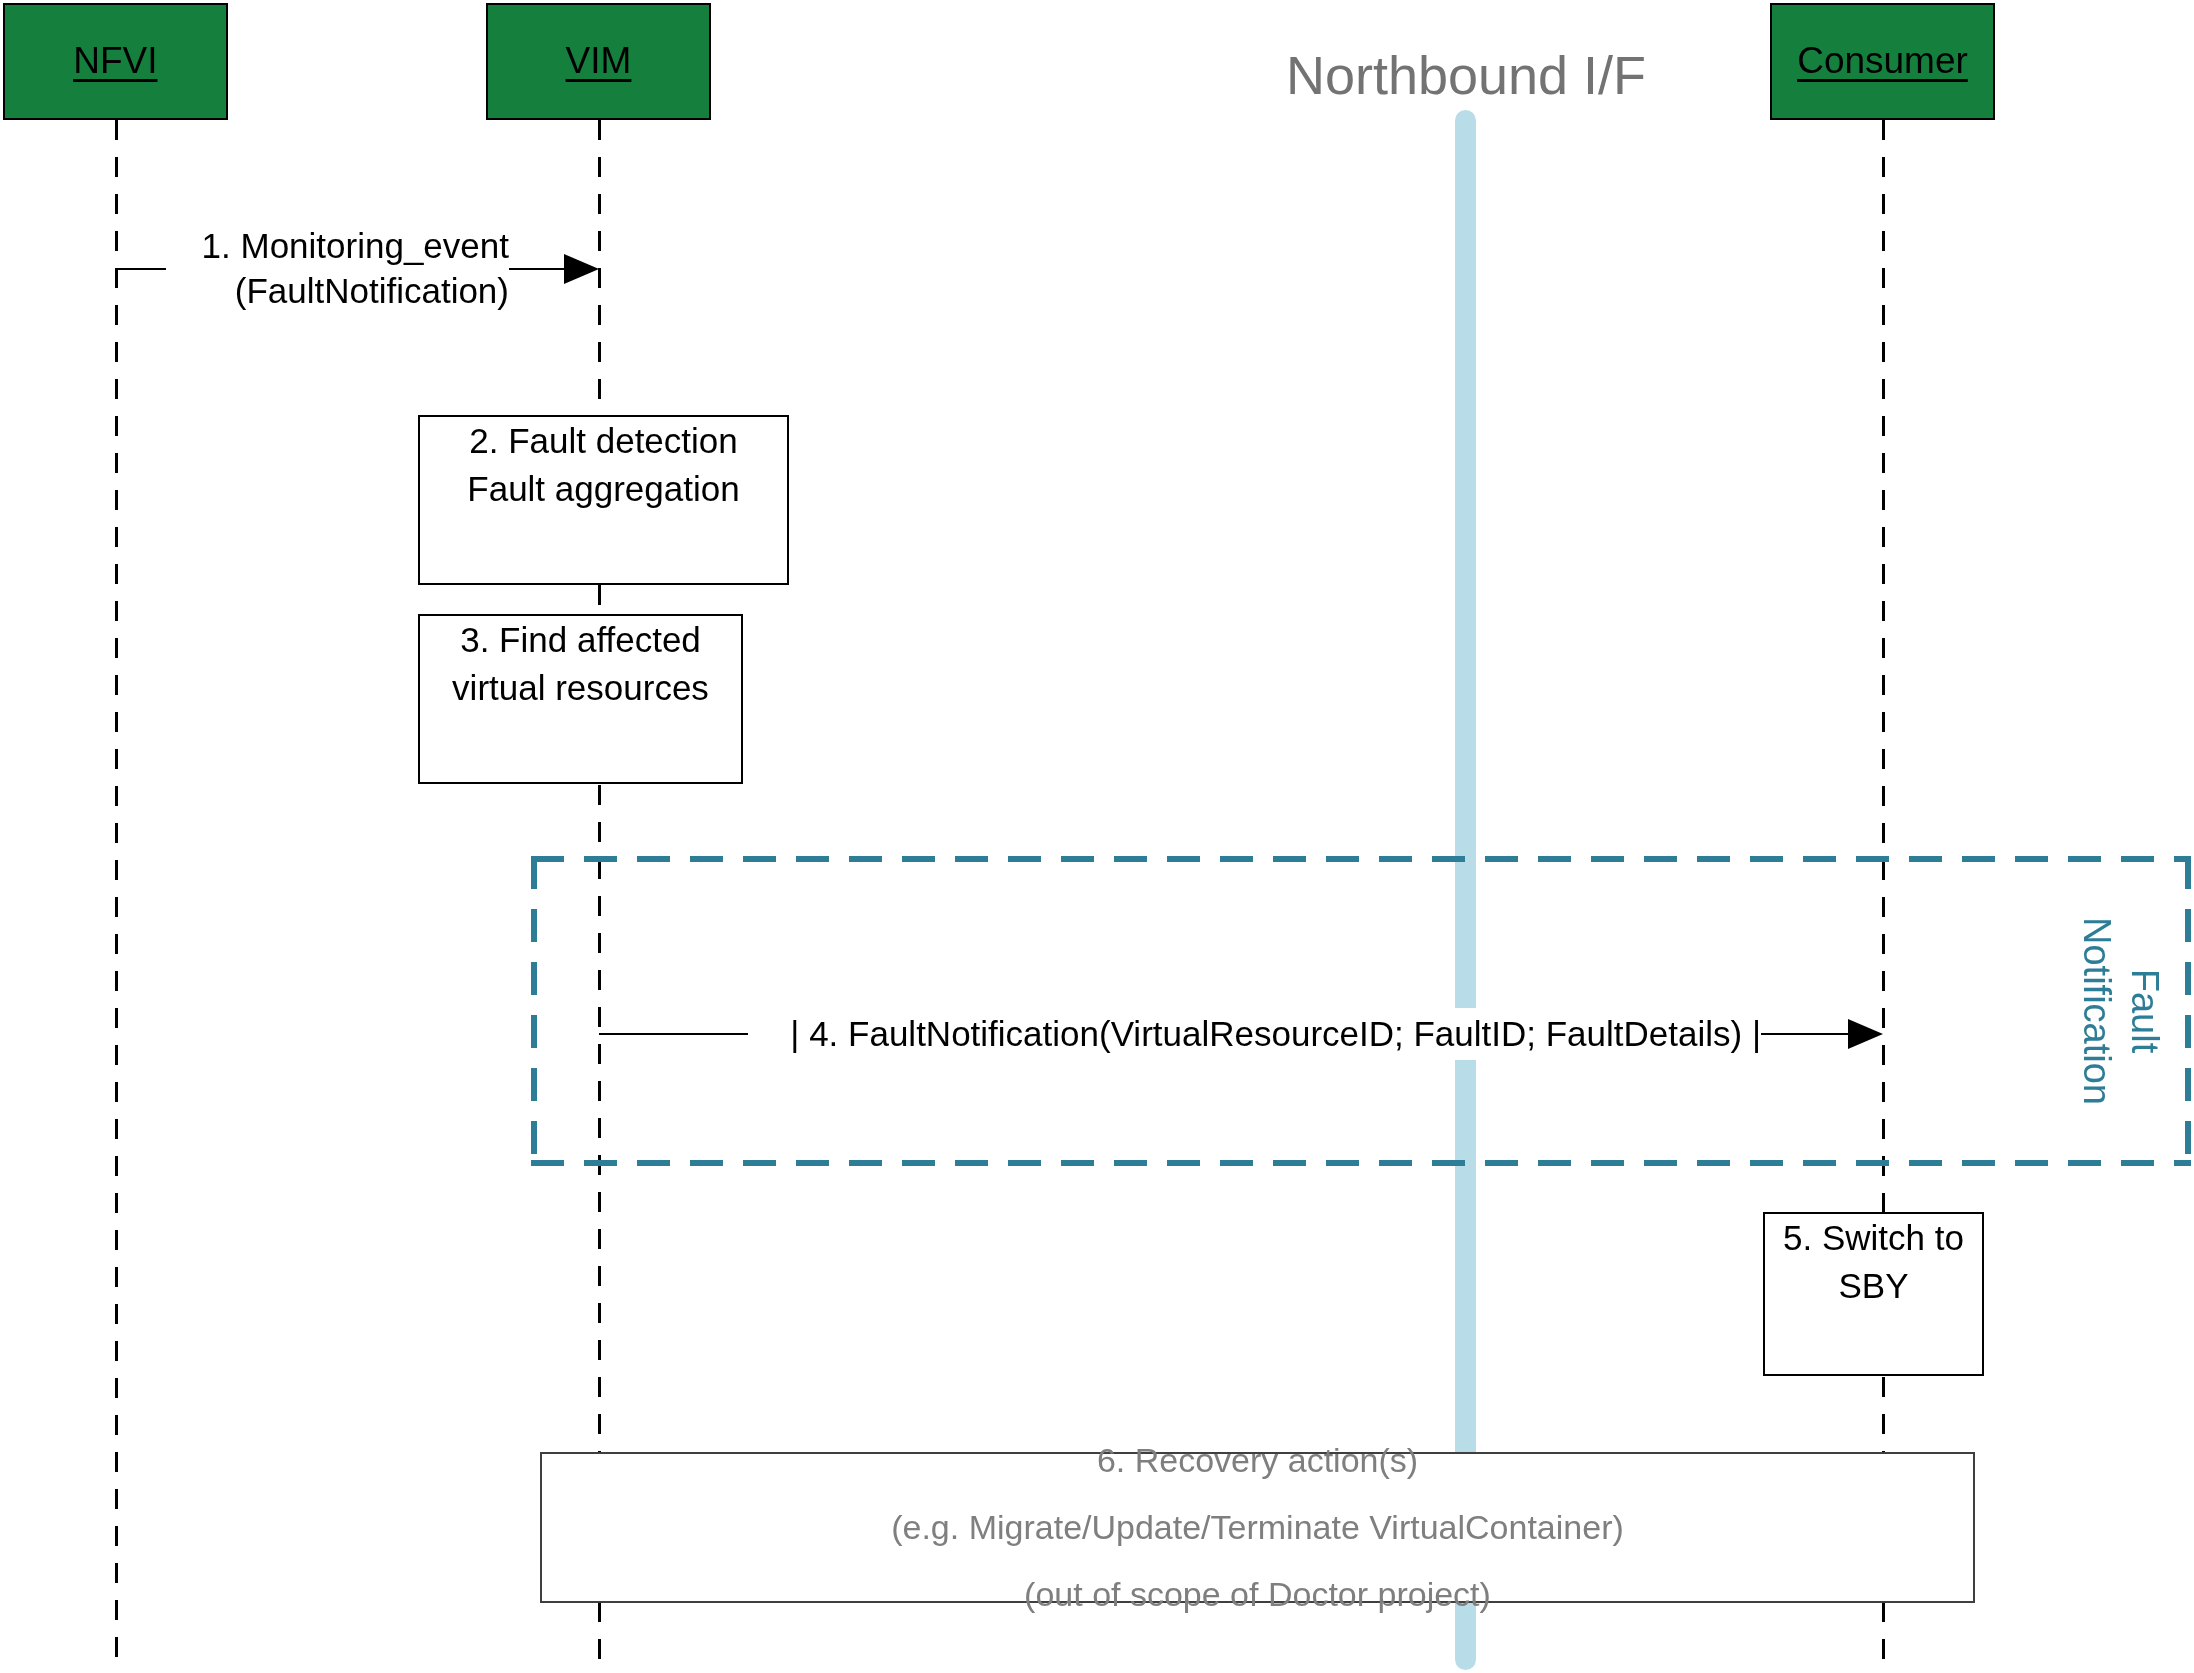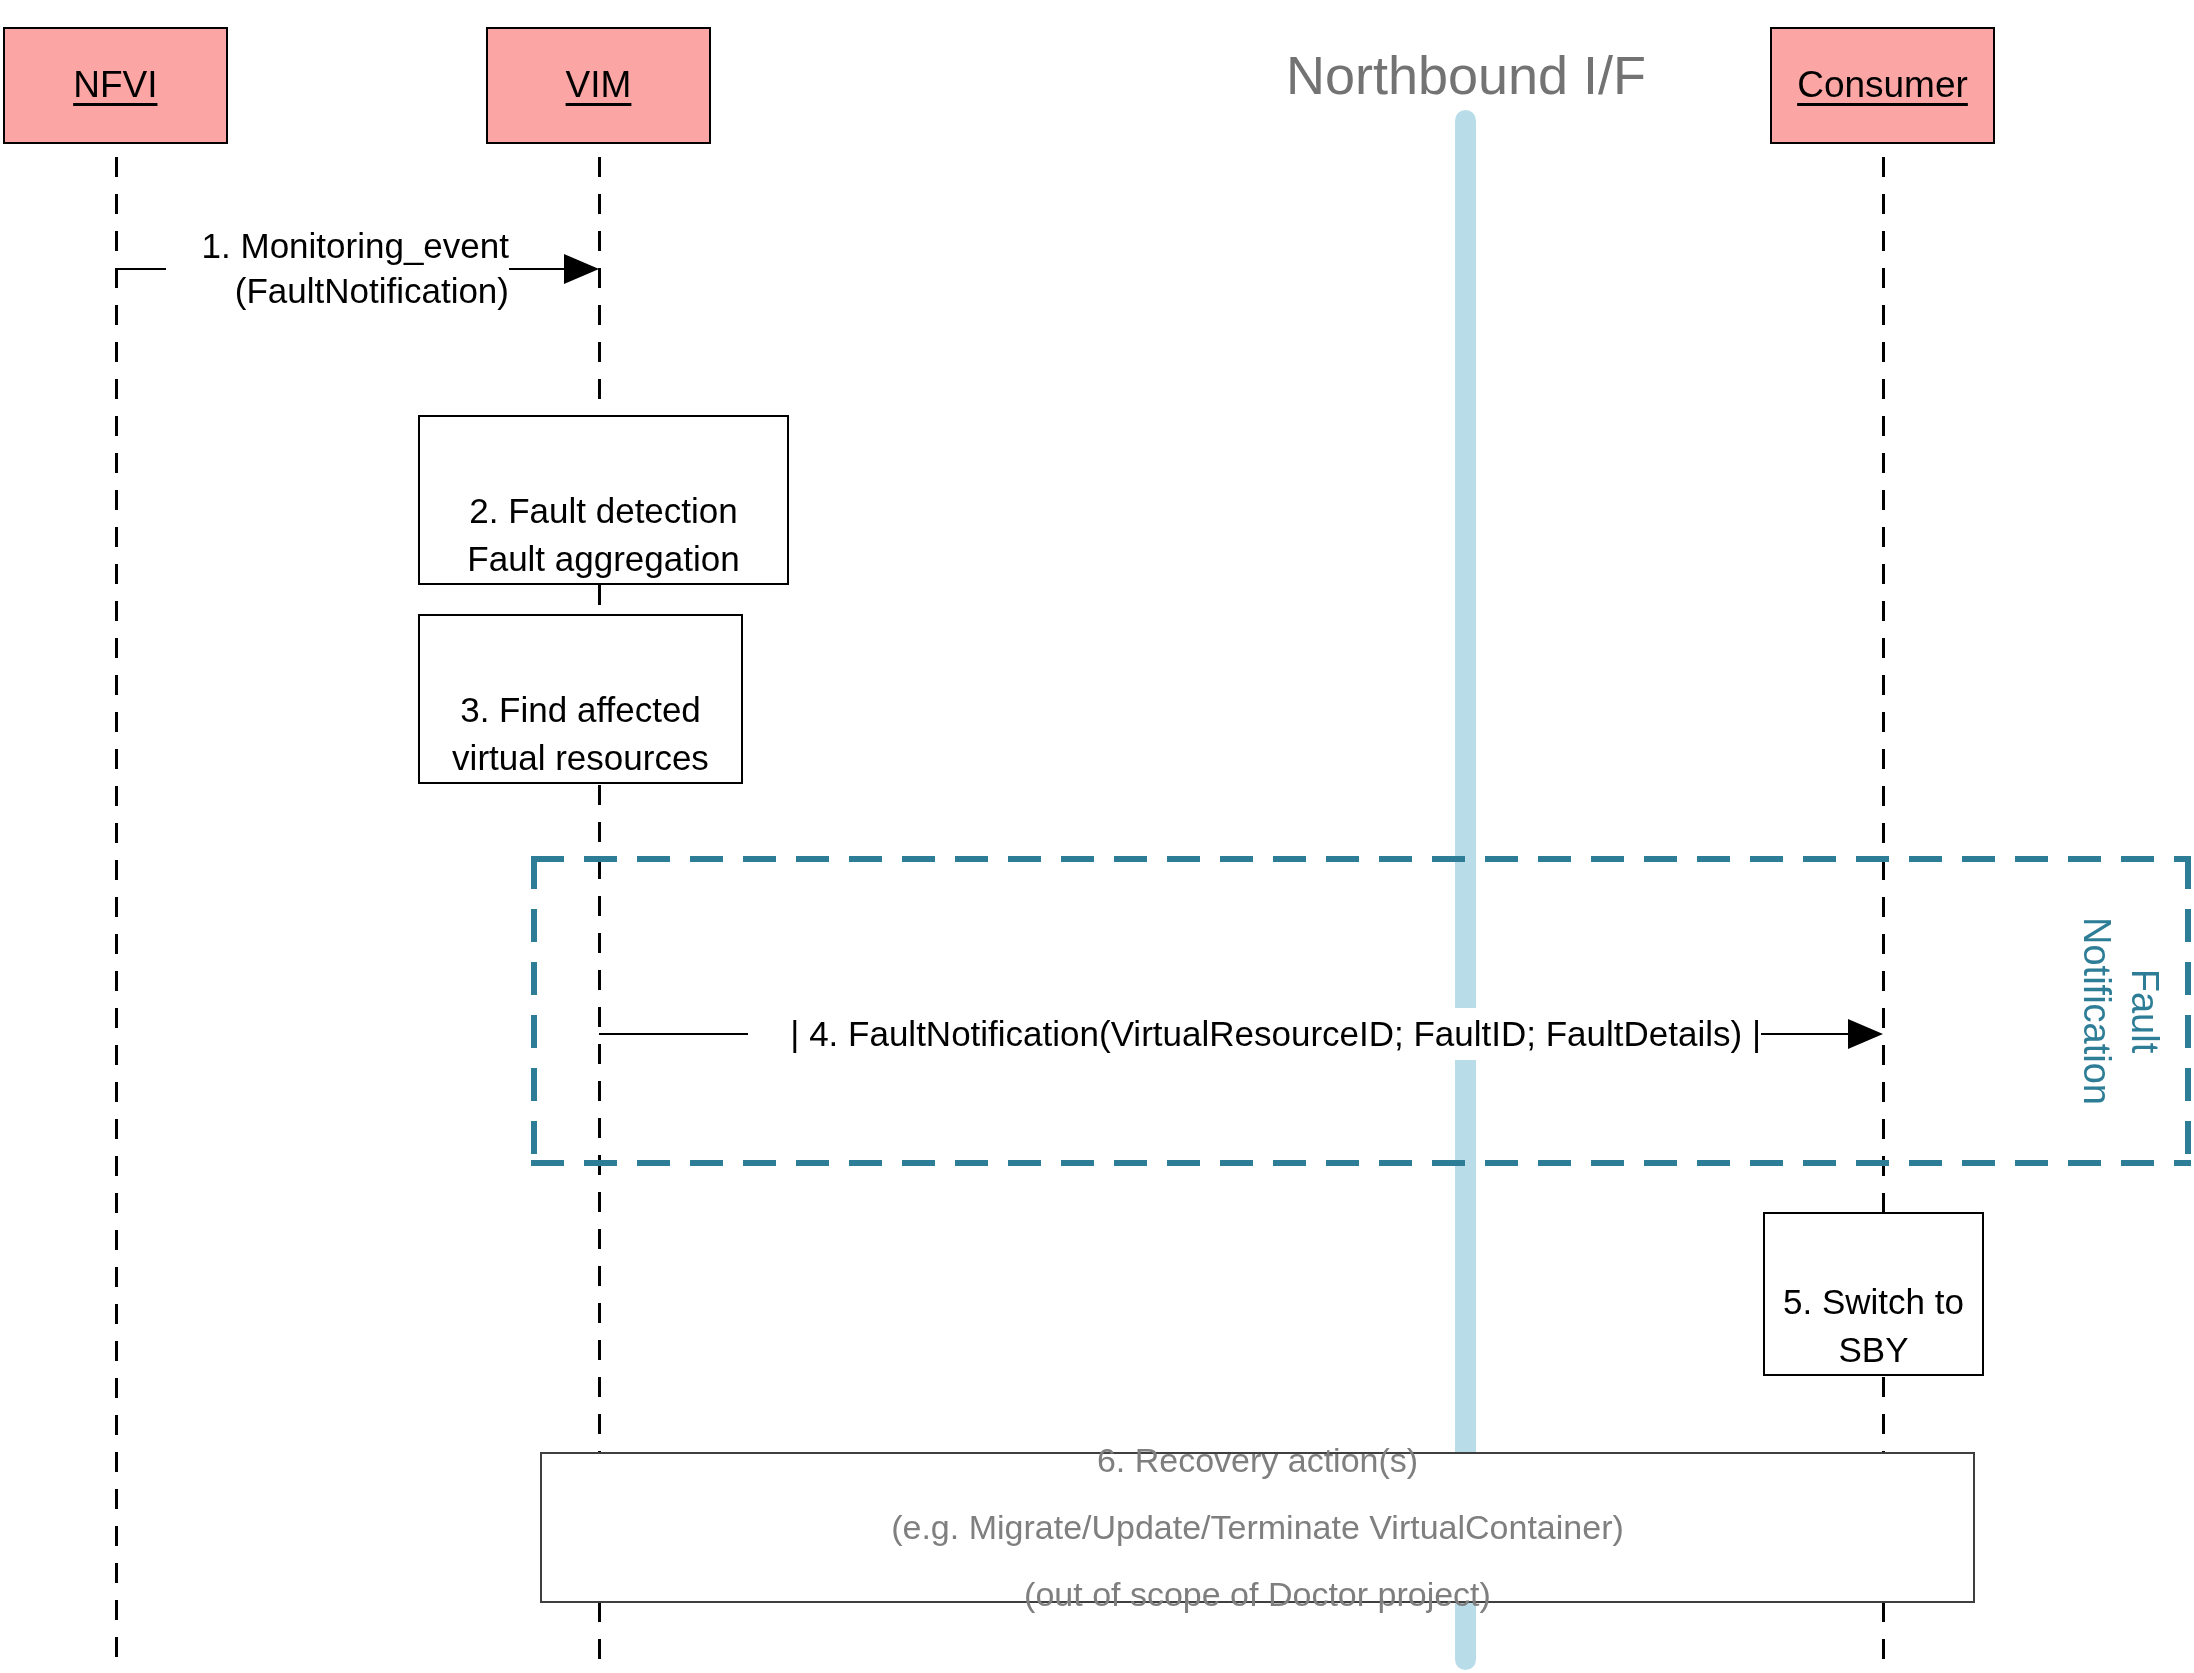--- a/index.html
+++ b/index.html
@@ -2,22 +2,22 @@
 <html style="font-size:9px"><head>
 <meta charset="utf-8">
 <style>
   html,body{margin:0;padding:0;background:#ffffff;}
   .canvas{
     position:relative;width:2194px;height:1674px;background:#ffffff;
     font-family:"Liberation Sans", sans-serif;color:#000;overflow:hidden;
   }
   
   .actor-box{
-    position:absolute;top:2.8px;height:117px;background:#fca5a5;border:2.8px solid #000;
-    display:flex;align-items:center;justify-content:center;z-index:6;box-sizing:border-box;margin-top:24px;
+    position:absolute;top:2.8px;height:117px;background:#15803d;border:2.8px solid #000;
+    display:flex;align-items:center;justify-content:center;z-index:6;box-sizing:border-box;
   }
   .actor-label{font-size:37px;text-decoration:underline;text-underline-offset:5.6px;}
   
   .nb-title{
     position:absolute;left:1182px;top:9px;width:568px;text-align:center;
     font-size:54px;color:#737373;z-index:6;margin-top:35px;
   }
   
   .nb-line{
     position:absolute;left:1455px;top:110px;width:21.4px;height:1560px;
@@ -36,21 +36,21 @@
     border-left:35px solid #000;
   }
   .msg-text{
     position:absolute;background:#fff;text-align:right;z-index:5;font-size:35px;
   }
   .msg1-text{left:166px;top:223px;width:343px;line-height:45px;}
   .msg4-text{left:748px;top:1008px;width:1013px;height:52px;line-height:52px;font-size:35px;white-space:nowrap;}
   
   .act-box{
     position:absolute;background:#fff;border:2.8px solid #000;box-sizing:border-box;
-    display:flex;flex-direction:column;align-items:center;justify-content:flex-end;
+    display:flex;flex-direction:column;align-items:center;justify-content:flex-start;
     font-size:35px;line-height:48px;text-align:center;z-index:6;
   }
   .box2{left:418px;top:415px;width:371px;height:170px;}
   .box3{left:418px;top:614px;width:325px;height:170px;}
   .box5{left:1763px;top:1212px;width:221px;height:164px;}
   .box6{
     position:absolute;left:540px;top:1452px;width:1435px;height:151px;background:#fff;
     border:2.3px solid #3F3F3F;box-sizing:border-box;z-index:6;
     display:flex;flex-direction:column;align-items:center;justify-content:center;
     font-size:34px;line-height:47px;text-align:center;color:#7F7F7F;gap:20px;

